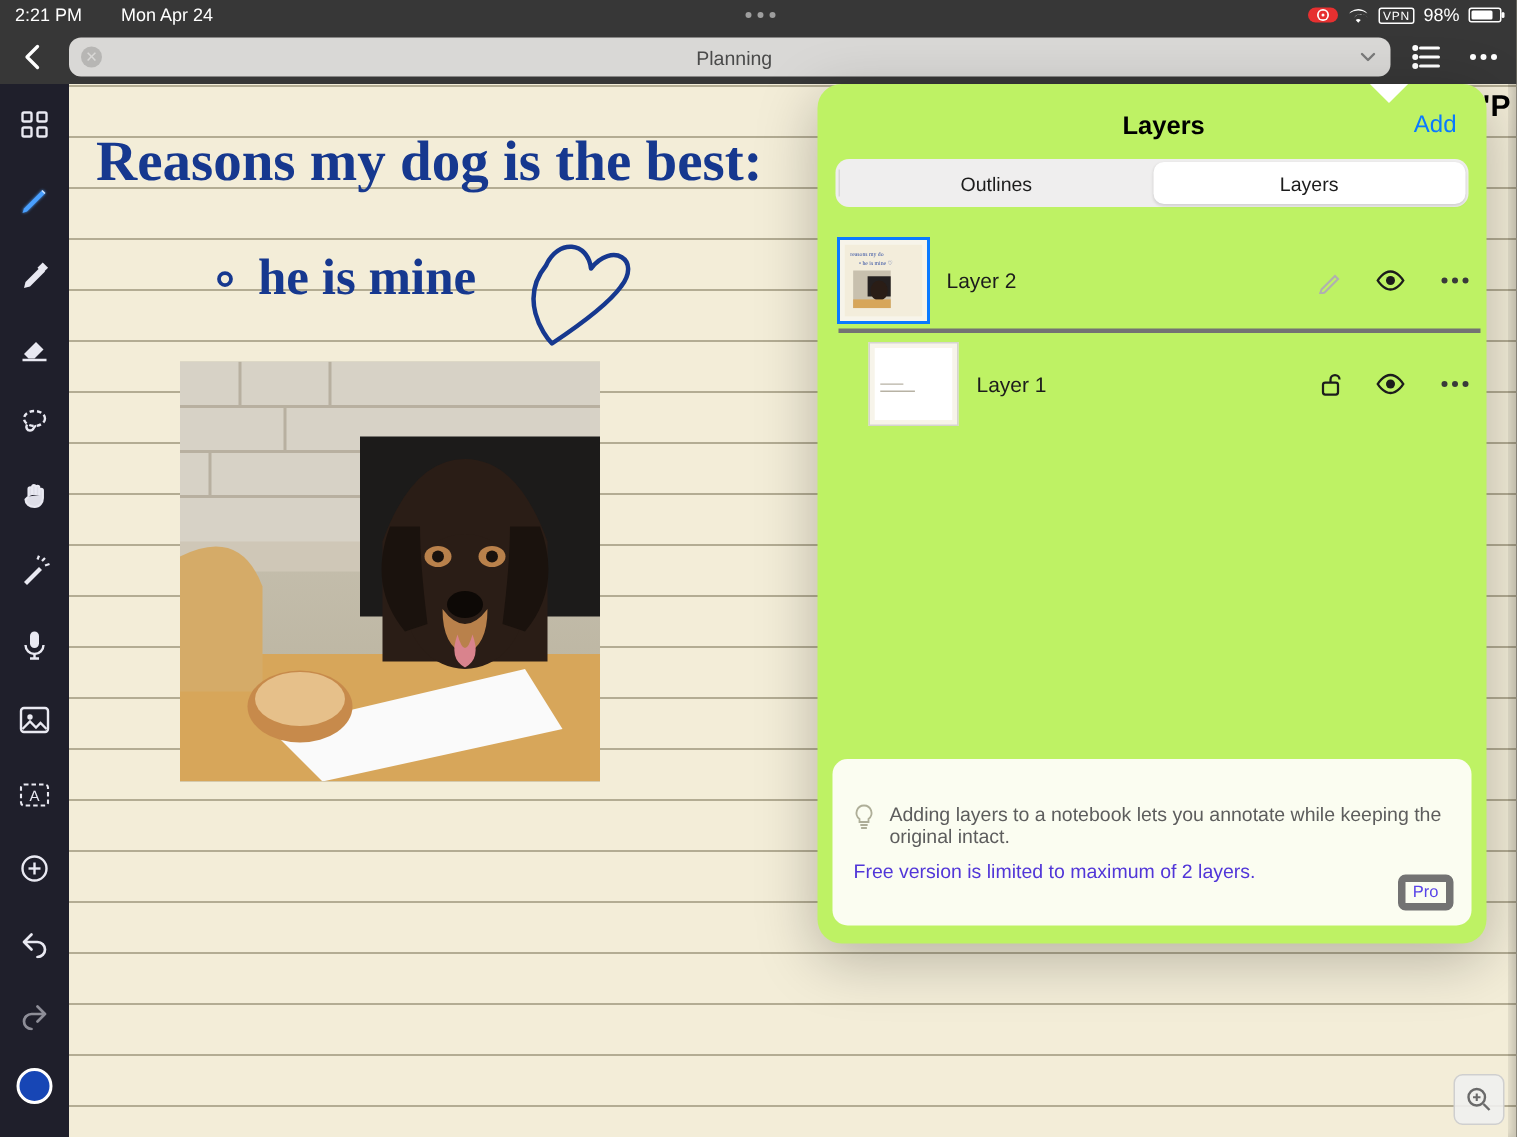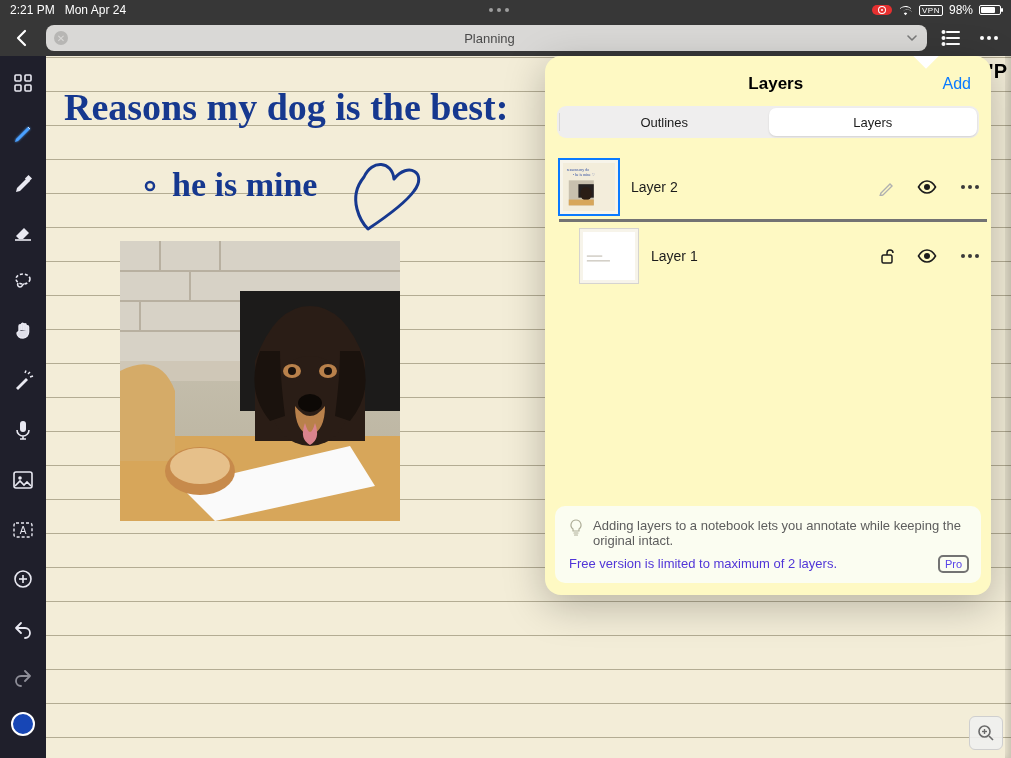--- a/index.html
+++ b/index.html
@@ -1,21 +1,21 @@
 <!DOCTYPE html>
 <html><head>
 <meta charset="utf-8">
 <style>
   * { box-sizing: border-box; margin: 0; padding: 0; }
   html, body { width: 1011px; height: 758px; overflow: hidden; font-family: -apple-system, "SF Pro Text", Helvetica, Arial, sans-serif; }
   body { background: #000; color: #000; }
 
   
   .status-bar { height: 20px; background: #373737; color: #fff; display:flex; align-items:center; padding: 0 10px; font-size: 12px; justify-content: space-between; }
-  .status-left { display:flex; gap:10px; align-items:center; }
+  .status-left { display:flex; gap:26px; align-items:center; }
   .status-center { display:flex; gap:4px; }
   .status-center .dot { width:4px; height:4px; border-radius:50%; background:#9e9e9e; }
   .status-right { display:flex; gap:6px; align-items:center; }
   .rec-pill { background:#e63030; border-radius: 8px; padding: 1px 6px; display:flex; align-items:center; gap:3px; }
   .rec-pill .rc { width:8px; height:8px; border-radius:50%; background:#fff; border:1px solid #fff2; box-shadow: inset 0 0 0 2px #e63030; }
   .wifi-icon, .vpn-icon, .batt { display:inline-block; }
   .vpn-box { border:1px solid #fff; border-radius:2px; font-size:8px; padding:0 2px; letter-spacing:0.5px; }
   .battery { display:inline-flex; align-items:center; }
   .battery .shell { width:22px; height:10px; border:1px solid #fff; border-radius:2px; position:relative; }
   .battery .shell::after { content:""; position:absolute; right:-3px; top:2px; width:2px; height:4px; background:#fff; border-radius:1px; }
@@ -55,21 +55,21 @@
   .handwriting { position:absolute; left:18px; top:16px; width:520px; height:210px; pointer-events:none; }
   .handwriting text { fill:#16388f; font-family: "Comic Sans MS", "Segoe Script", cursive; font-weight:600; }
 
   
   .photo { position:absolute; left:74px; top:185px; width:280px; height:280px; background:linear-gradient(#cfc9ba,#b7b09b); overflow:hidden;}
   .photo svg { width:100%; height:100%; display:block; }
 
   .zoom-btn { position:absolute; right:8px; bottom:8px; width:34px; height:34px; background:rgba(240,240,240,.9); border:1px solid #cfcfcf; border-radius:6px; display:flex; align-items:center; justify-content:center; color:#5f5f5f; }
 
   
-  .panel { position:absolute; top:56px; right:20px; width:446px; background:#fef9c3; border-radius:16px; box-shadow: 0 10px 40px rgba(0,0,0,.25); overflow:hidden; }
+  .panel { position:absolute; top:56px; right:20px; width:446px; background:#bef264; border-radius:16px; box-shadow: 0 10px 40px rgba(0,0,0,.25); overflow:hidden; }
   .panel .arrow { position:absolute; top:-9px; right:56px; width:18px; height:18px; background:#fff; transform: rotate(45deg); border-top-left-radius:3px; }
   .panel-header { display:flex; align-items:center; justify-content:space-between; padding: 18px 20px 10px 20px; }
   .panel-header .title { flex:1; text-align:center; margin-left:44px; font-size:17px; font-weight:600; }
   .panel-header .add { color:#0a7aff; font-size:16px; }
 
   .segmented { margin: 2px 12px 10px 12px; background:#efeeee; border-radius:9px; display:flex; padding:2px; position:relative; height:32px;}
   .segmented .seg { flex:1; display:flex; align-items:center; justify-content:center; font-size:13px; color:#1c1c1c; border-radius:7px; }
   .segmented .seg.sel { background:#fff; box-shadow:0 1px 2px rgba(0,0,0,.12); font-weight:500; }
   .segmented .divider { width:1px; background:#d8d7d7; margin:5px 0;}
 
@@ -79,25 +79,25 @@
   .thumb { width:60px; height:56px; border:1px solid #d6d4d0; background:#f7f4ea; position:relative; overflow:hidden;}
   .thumb.sel { outline:2px solid #0a7aff; outline-offset:-1px; }
   .thumb .mini { position:absolute; inset:3px; }
   .layer-name { flex:1; font-size:14px; color:#1c1c1c; }
   .row-ic { width:28px; height:28px; display:flex; align-items:center; justify-content:center; color:#6b6b6b; }
   .row-more { display:flex; gap:3px; padding:0 8px;}
   .row-more .d { width:4px; height:4px; border-radius:50%; background:#3a3a3a; }
 
   .spacer { height: 210px; }
 
-  .tip-box { margin: 6px 10px 12px 10px; background:#fbfdf1; border-radius:10px; padding:12px 14px; font-size:13px; color:#5d5d5d; position:relative; }
+  .tip-box { margin: 6px 10px 12px 10px; background:#fbfdf1; border-radius:10px; padding:29px 14px; font-size:13px; color:#5d5d5d; position:relative; }
   .tip-box .tip-row { display:flex; gap:10px; }
   .tip-box .bulb { color:#aeae98; margin-top:1px; }
   .tip-box .limit { color:#5136d8; margin-top:8px; display:block;}
-  .pro-badge { position:absolute; right:12px; bottom:10px; border:2px solid #737373; color:#5843e8; border-radius:5px; font-size:11px; padding:1px 5px; }
+  .pro-badge { position:absolute; right:12px; bottom:10px; border:5px solid #737373; color:#5843e8; border-radius:5px; font-size:11px; padding:1px 5px; }
 
   svg { display:block; }
 </style>
 </head>
 <body>
 
 <div class="status-bar">
   <div class="status-left">
     <span>2:21 PM</span>
     <span>Mon Apr 24</span>

